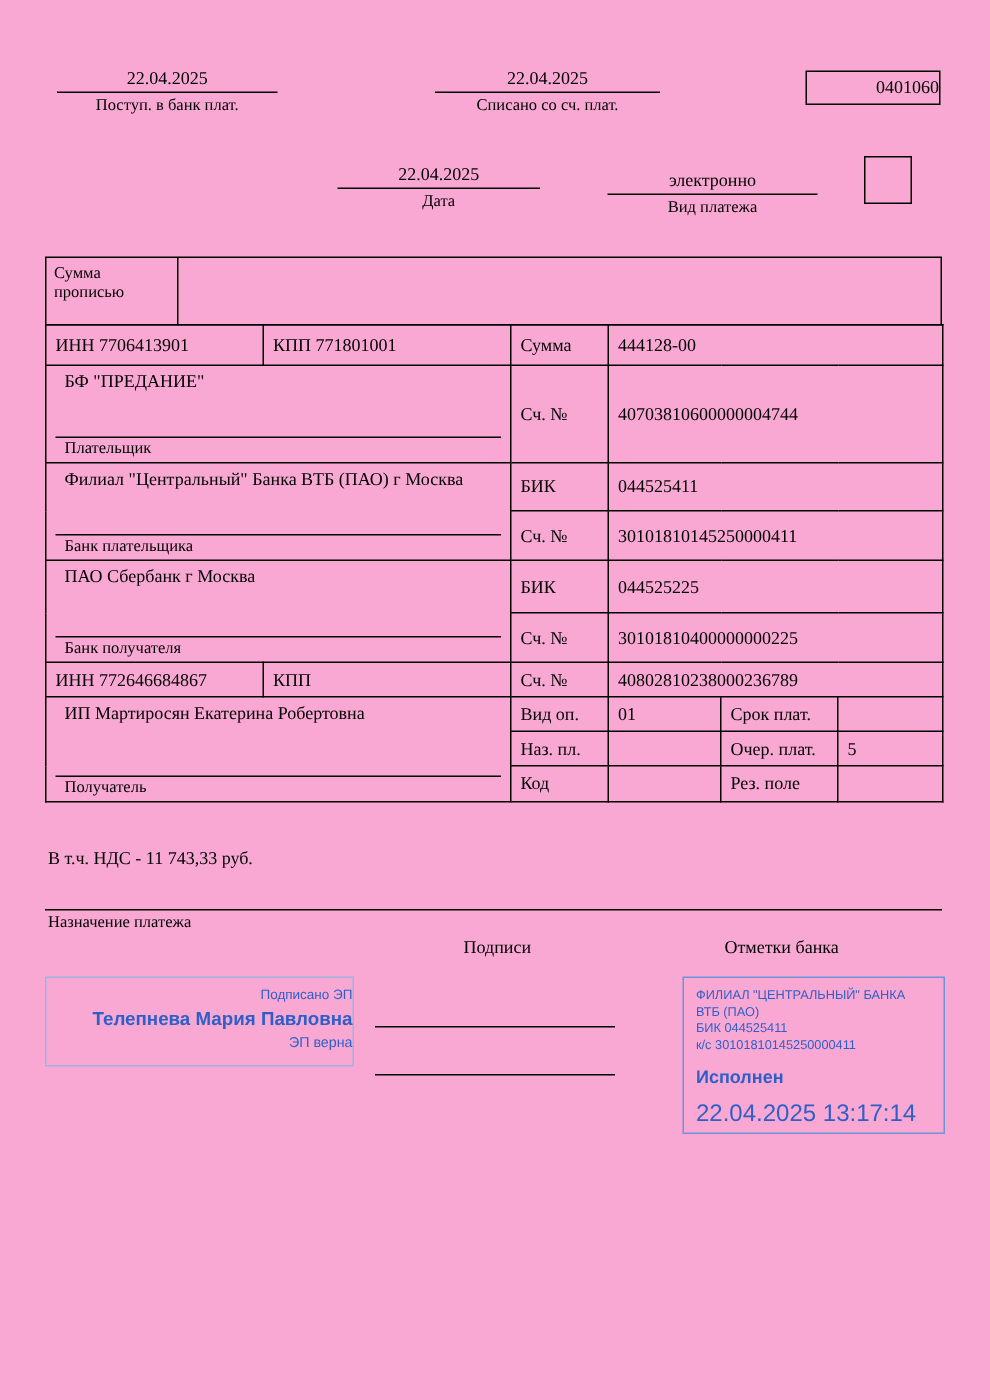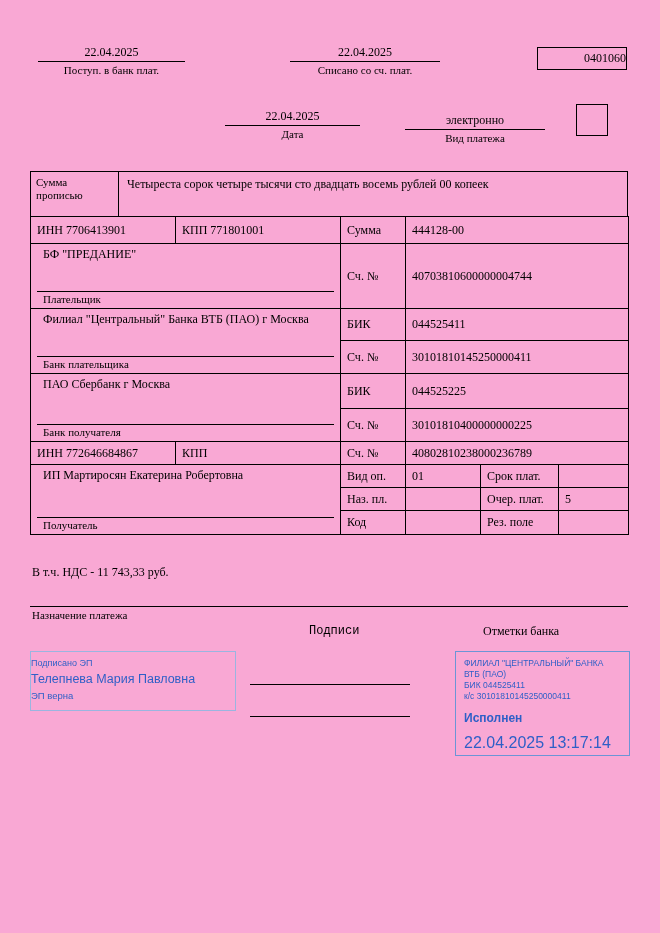--- a/index.html
+++ b/index.html
@@ -19,24 +19,24 @@
   table.main{border-collapse:collapse;table-layout:fixed;width:598px}
   table.main td{border:1px solid #000;font-size:12px;padding:1px 6px;vertical-align:middle;overflow:hidden}
   td.blk-cell{padding:0;vertical-align:top}
   .blk{display:flex;flex-direction:column}
   .blk-name{flex:1;border-bottom:1px solid #000;padding:2px 6px}
   .blk-label{height:15px;line-height:15px;padding:0 6px;font-size:11px}
   td.vtop{vertical-align:top;padding-top:10px}
   .purpose{font-size:12px;line-height:15px}
   .small-label{font-size:11px}
   .sec-label{font-size:12px}
-  .esign-box{border:1px solid #9ab5e0;color:#2e5fc7;text-align:left;
+  .esign-box{border:1px solid #9ab5e0;color:#2e5fc7;text-align:right;
              font-family:"Liberation Sans","DejaVu Sans",sans-serif;padding-top:6px}
   .es-line1{font-size:9px}
-  .es-name{font-size:12.5px;font-weight:normal;margin-top:4px}
+  .es-name{font-size:12.5px;font-weight:bold;margin-top:4px}
   .es-line3{font-size:9.5px;margin-top:4px}
   .stamp-box{border:1px solid #6b95d6;color:#2e5fc7;text-align:left;
              font-family:"Liberation Sans","DejaVu Sans",sans-serif;padding:6px 8px}
   .st-small{font-size:8.5px;line-height:11px}
   .st-status{font-size:12px;font-weight:bold;margin-top:9px}
   .st-dt{font-size:16px;margin-top:9px}
 </style>
 </head>
 <body>
 
@@ -60,21 +60,20 @@
     <div class="field-value">электронно</div>
     <div class="field-label">Вид платежа</div>
   </div>
   <div class="abs checkbox" style="left:576px;top:104px;width:32px;height:32px;"></div>
 
   <div class="abs words-box" style="left:30px;top:171px;width:598px;height:46px;">
     <div class="words-label">
       <div>Сумма</div>
       <div>прописью</div>
     </div>
-    <div class="words-text">Четыреста сорок четыре тысячи сто двадцать восемь рублей 00 копеек</div>
   </div>
 
   <table class="main abs" style="left:30px;top:216px;">
     <colgroup>
       <col style="width:145px">
         <col style="width:165px">
         <col style="width:65px">
       <col style="width:75px">
         <col style="width:78px">
         <col style="width:70px">
@@ -154,21 +153,21 @@
       <td>Рез. поле</td>
       <td></td>
     </tr>
   </tbody>
     </table>
 
   <div class="abs purpose" style="left:32px;top:565px;width:594px;">В т.ч. НДС  - 11 743,33 руб.</div>
   <div class="abs hline" style="left:30px;top:606px;width:598px;"></div>
   <div class="abs small-label" style="left:32px;top:609px;">Назначение платежа</div>
 
-  <div class="abs sec-label" style="left:309px;top:624px;font-family:Liberation Mono, monospace;">Подписи</div>
+  <div class="abs sec-label" style="left:309px;top:624px;">Подписи</div>
   <div class="abs sec-label" style="left:483px;top:624px;">Отметки банка</div>
 
   <div class="abs esign-box" style="left:30px;top:651px;width:206px;height:60px;">
     <div class="es-line1">Подписано ЭП</div>
     <div class="es-name">Телепнева Мария Павловна</div>
     <div class="es-line3">ЭП верна</div>
   </div>
 
   <div class="abs hline" style="left:250px;top:684px;width:160px;"></div>
   <div class="abs hline" style="left:250px;top:716px;width:160px;"></div>

